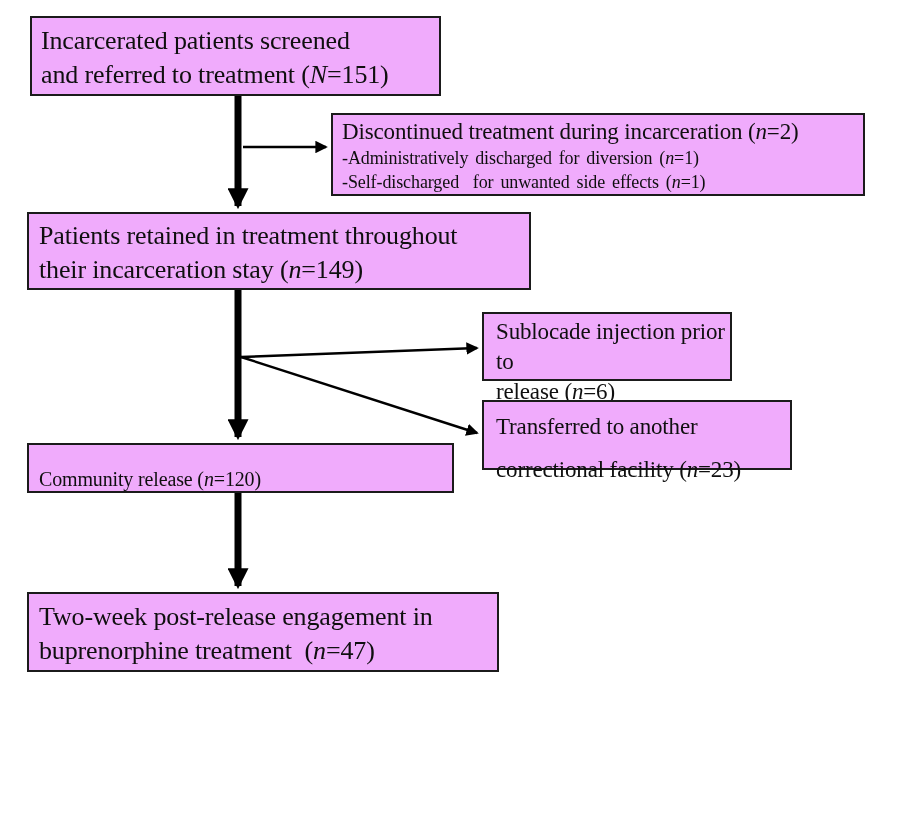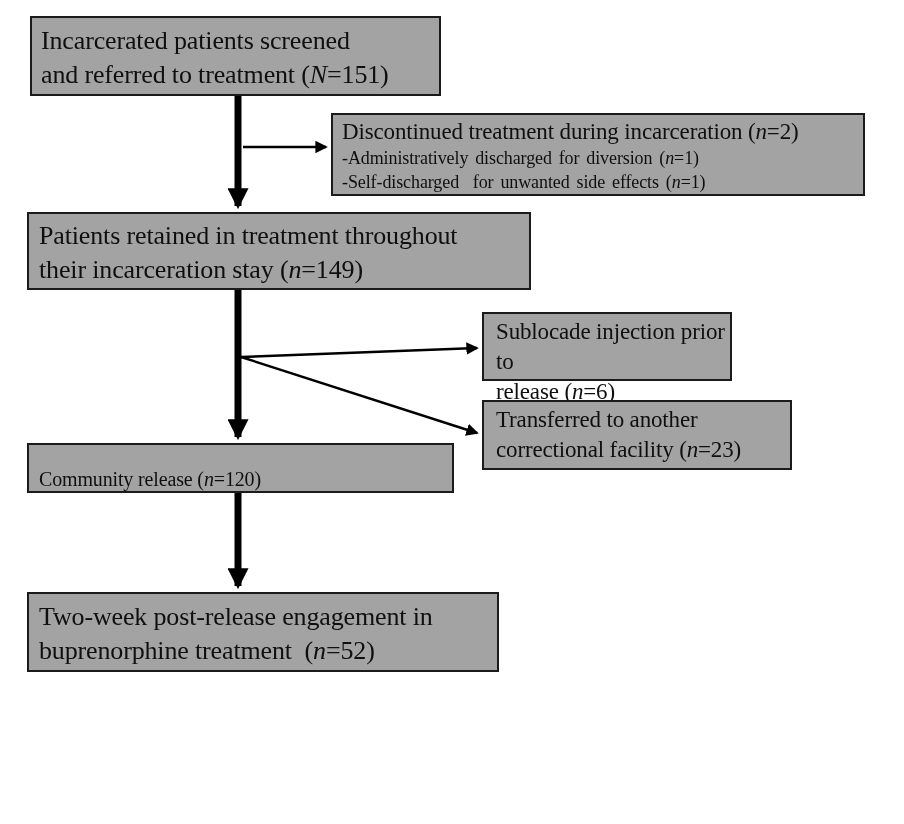--- a/index.html
+++ b/index.html
@@ -23,35 +23,35 @@
     width: 904px;
     height: 824px;
     pointer-events: none;
   }
   .arrows .thick { stroke: #000000; stroke-width: 7; }
   .arrows .thin  { stroke: #000000; stroke-width: 2.4; }
   .box {
     position: absolute;
     box-sizing: border-box;
     border: 2px solid #1b1b1b;
-    background: #a3a3a3;
+    background: #f0abfc;
   }
   .t {
     display: block;
     white-space: pre-line;
     letter-spacing: -0.15px;
   }
   .v { font-style: italic; }
   .b-screened    { left: 30px;  top: 16px;  width: 411px; height: 80px;  padding: 6px 8px 0 9px;  font-size: 26px; line-height: 34px; }
   .b-disc        { left: 331px; top: 113px; width: 534px; height: 83px;  padding: 2px 6px 0 9px; }
   .disc-title    { font-size: 23px; line-height: 30px; white-space: pre-line; letter-spacing: -0.15px; }
   .disc-item     { font-size: 18px; line-height: 23.5px; word-spacing: 2.5px; white-space: pre-line; letter-spacing: -0.1px; }
   .b-retained    { left: 27px;  top: 212px; width: 504px; height: 78px;  padding: 5px 6px 0 10px; font-size: 26px; line-height: 34px; }
   .b-sublocade   { left: 482px; top: 312px; width: 250px; height: 69px;  padding: 3px 4px 0 12px; font-size: 23px; line-height: 30px; }
-  .b-transferred { left: 482px; top: 400px; width: 310px; height: 70px;  padding: 3px 4px 0 12px; font-size: 23px; line-height: 30px; }
+  .b-transferred { left: 482px; top: 400px; width: 310px; height: 70px;  padding: 3px 4px 0 12px; font-size: 23px; line-height: 43px; }
   .b-community   { left: 27px;  top: 443px; width: 427px; height: 50px;  padding: 16px 4px 0 10px; font-size: 20px; line-height: 36px; }
   .b-engagement  { left: 27px;  top: 592px; width: 472px; height: 80px;  padding: 6px 8px 0 10px; font-size: 26px; line-height: 34px; }
   .caption {
     position: absolute;
     left: 6px;
     top: 700px;
     width: 892px;
     margin: 0;
     font-size: 24.5px;
     line-height: 31.5px;
@@ -112,17 +112,17 @@
       <span class="t"><span>Transferred to another
 correctional facility (</span><i class="v">n</i><span>=23)</span></span>
     </div>
 
   <div class="box b-community">
       <span class="t"><span>Community release (</span><i class="v">n</i><span>=120)</span></span>
     </div>
 
   <div class="box b-engagement">
       <span class="t"><span>Two-week post-release engagement in
-buprenorphine treatment&nbsp; (</span><i class="v">n</i><span>=52)</span></span>
+buprenorphine treatment&nbsp; (</span><i class="v">n</i><span>=47)</span></span>
     </div>
 
 
 </div>
 
 </body></html>

